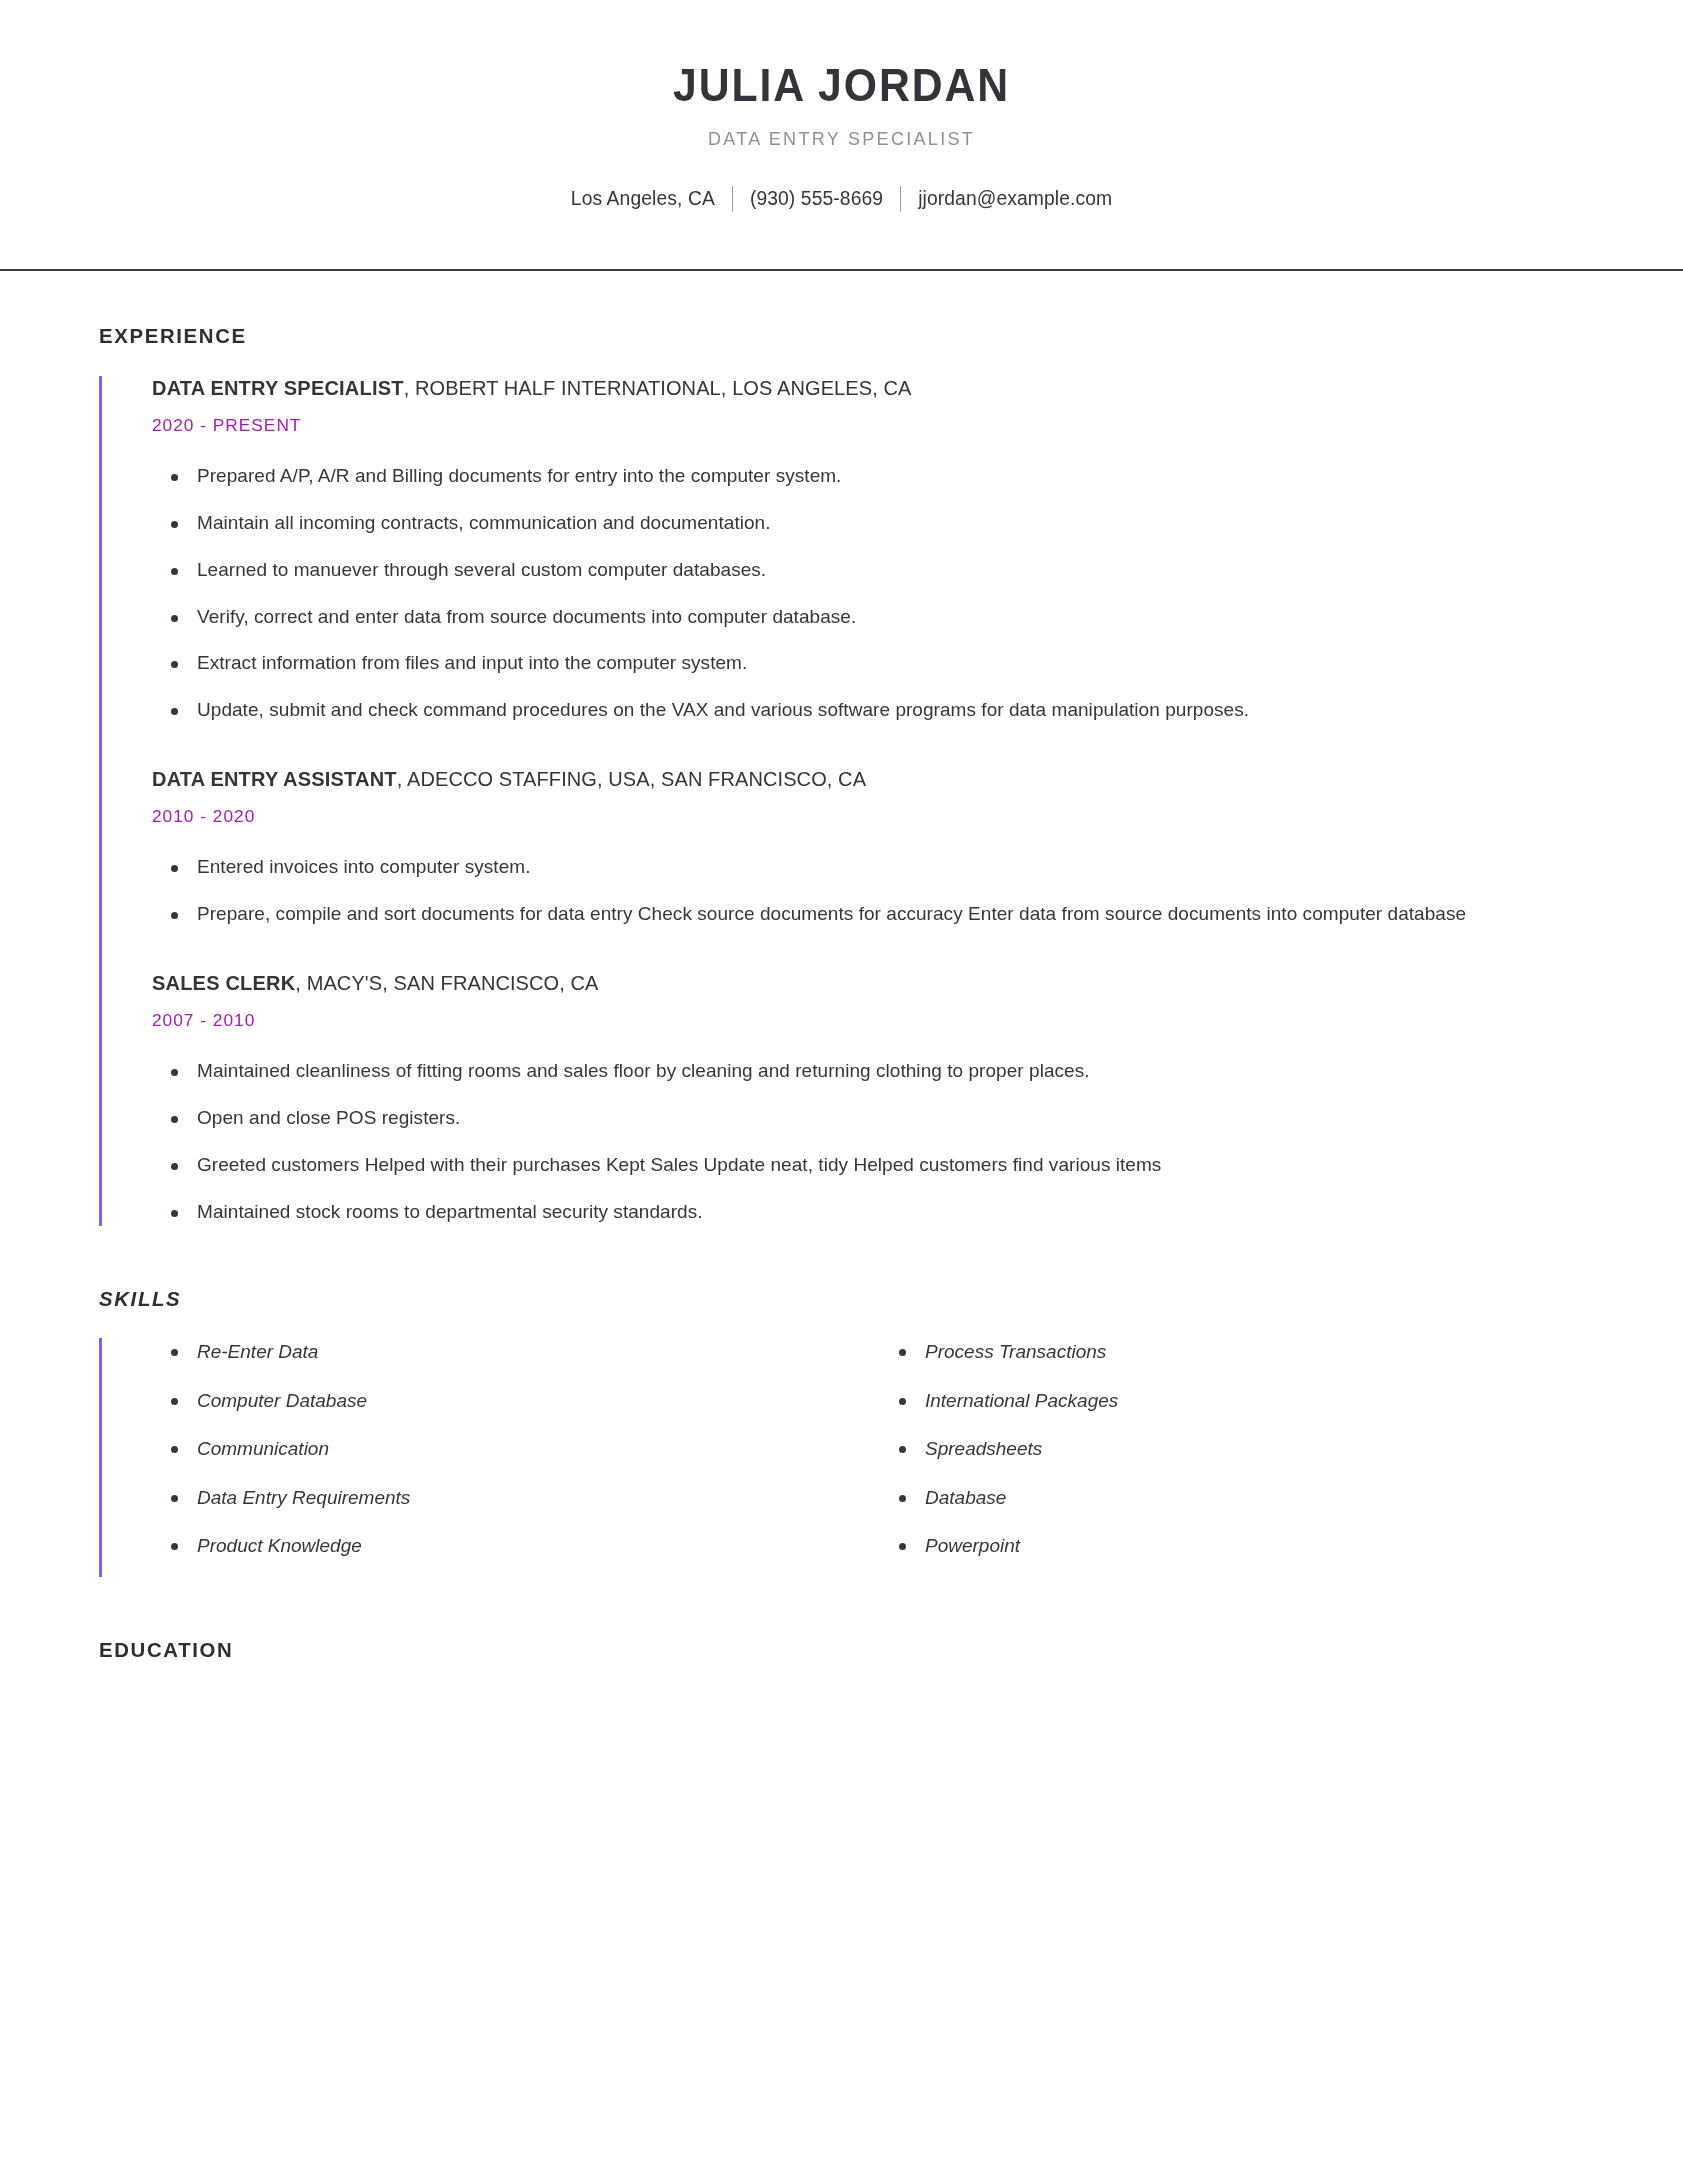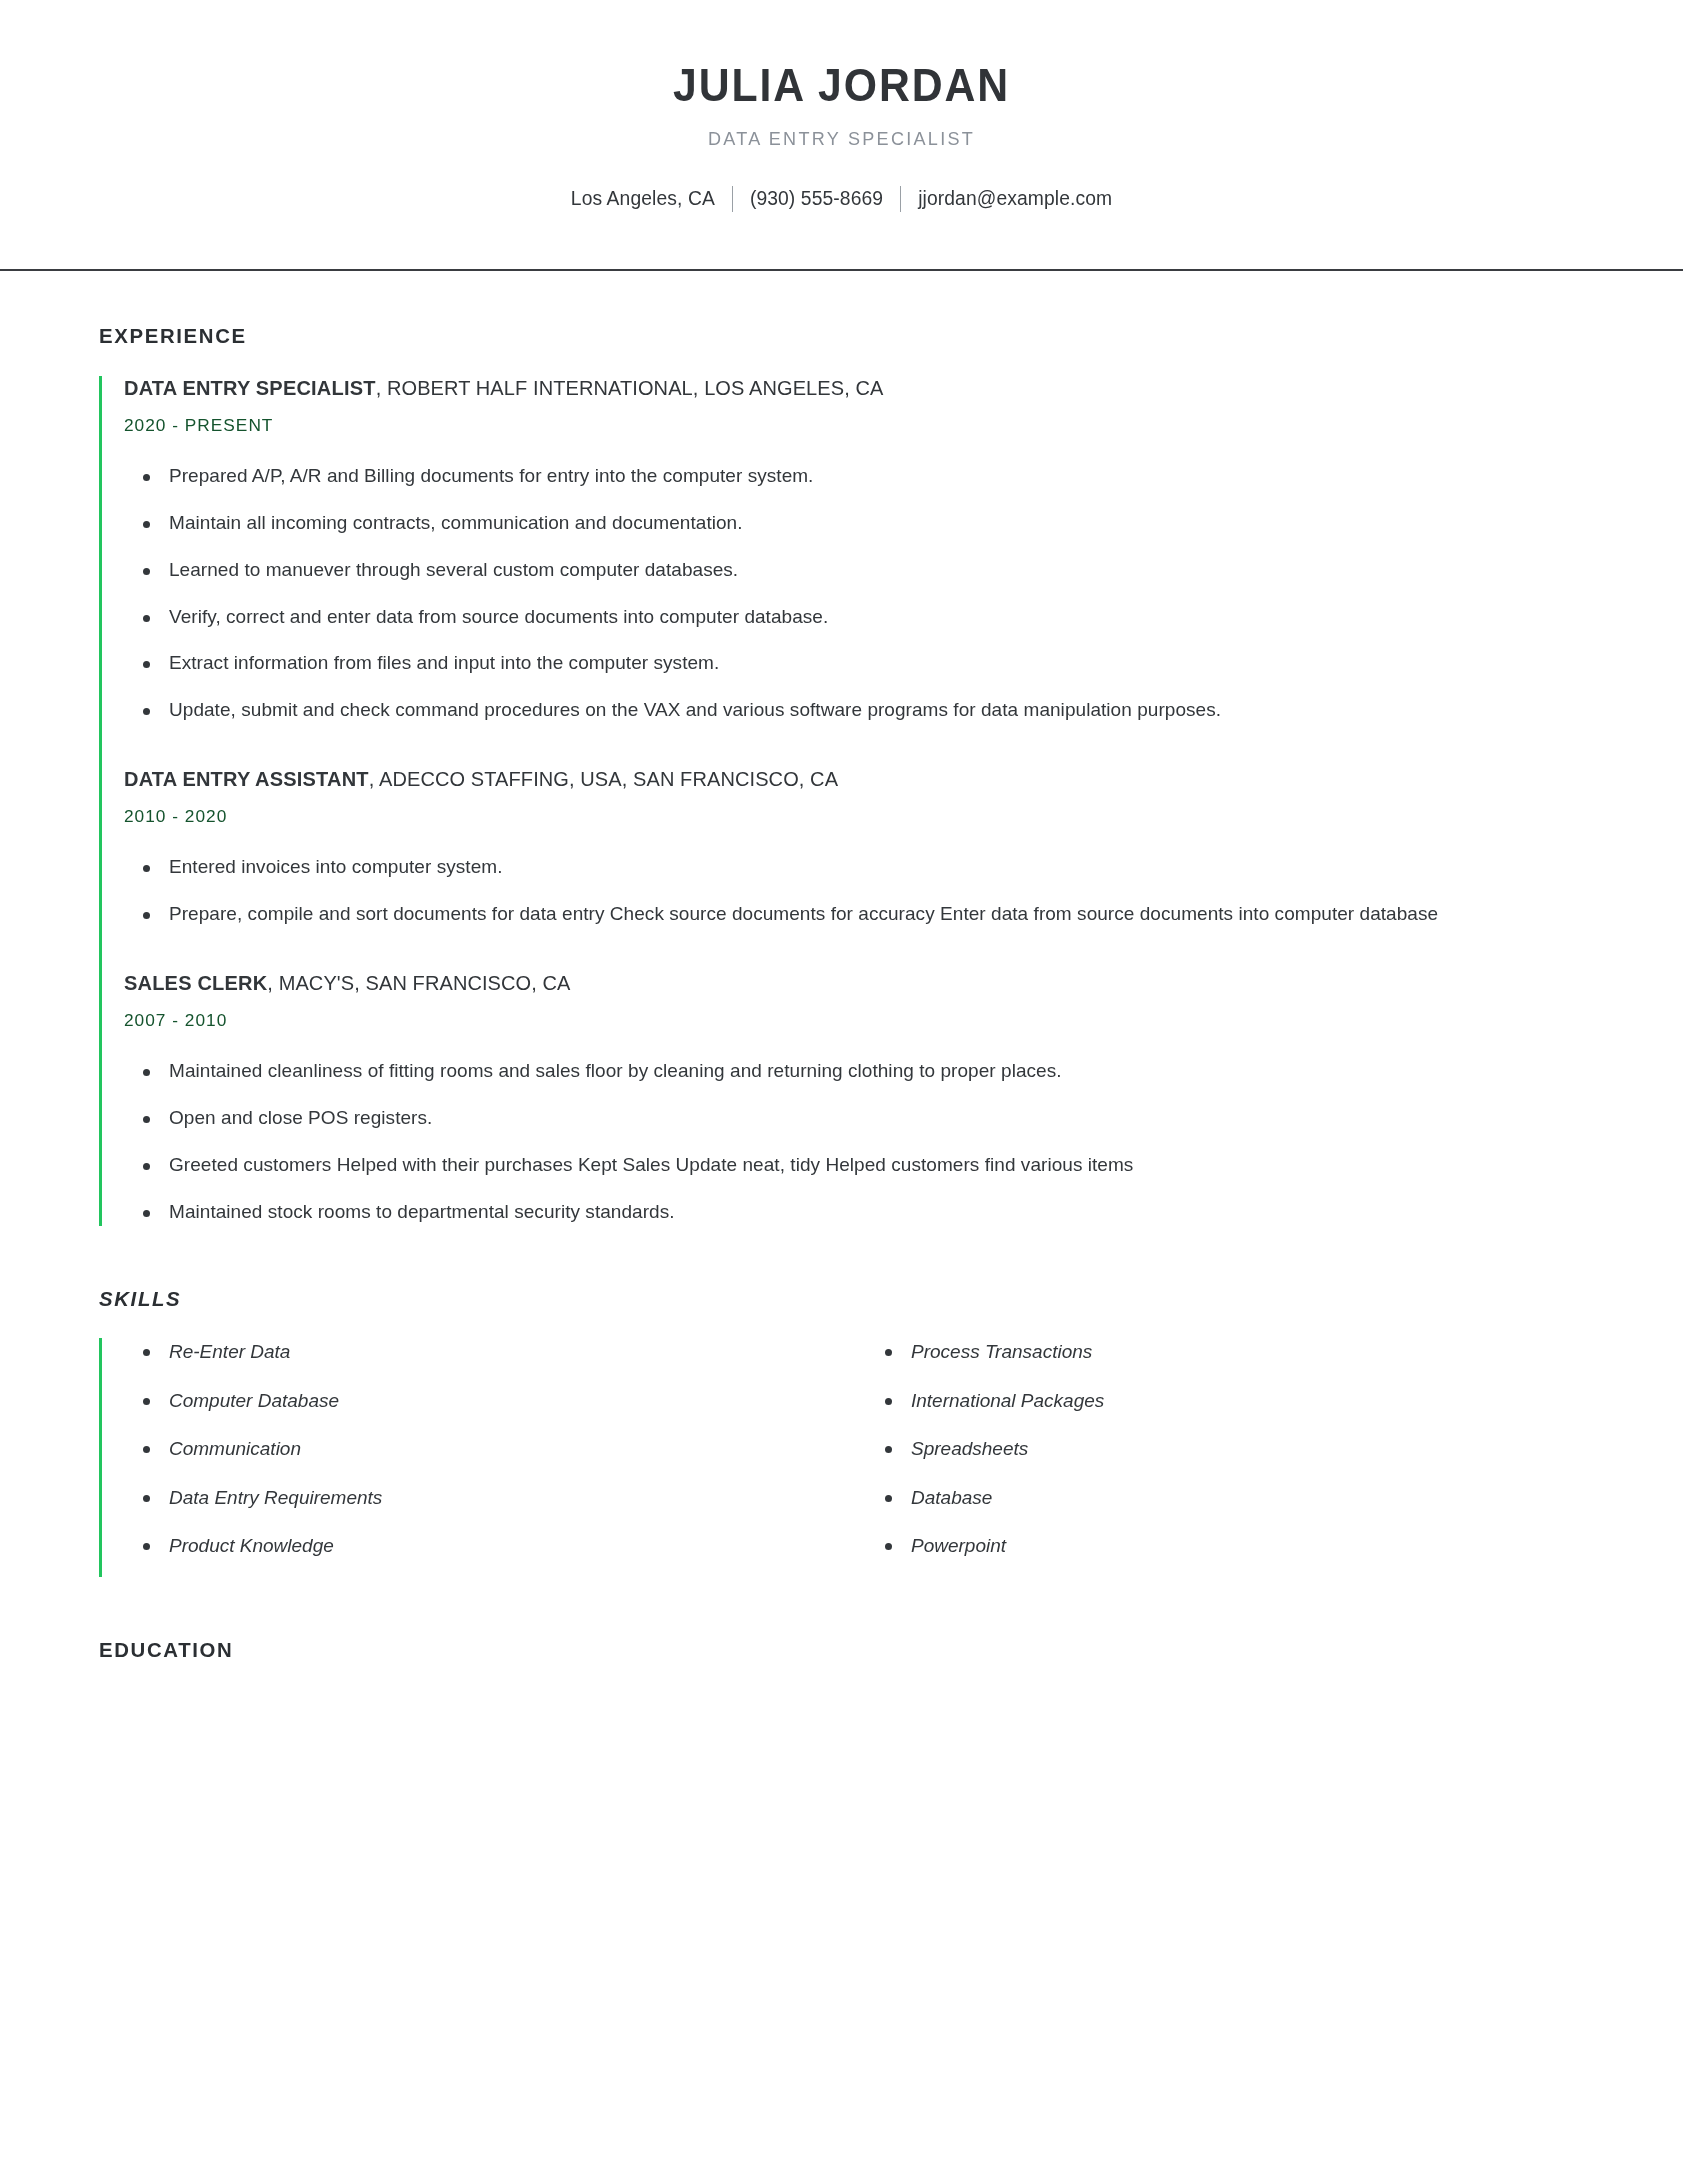--- a/index.html
+++ b/index.html
@@ -82,40 +82,40 @@
     font-weight: bold;
     letter-spacing: 1.7px;
     color: #2b2f33;
     transform: scaleX(0.97);
     transform-origin: left center;
   }
 
   
   .bar-block {
     position: relative;
-    padding-left: 22px;
-    border-left: 3px solid #22c55e;
+    padding-left: 50px;
+    border-left: 3px solid #8b5cf6;
   }
 
   
   .job { }
   .job-head {
     font-size: 20px;
     color: #32363a;
     letter-spacing: 0.1px;
     line-height: 1.25;
   }
   .job-head .role {
     font-weight: bold;
     letter-spacing: 0.2px;
   }
   .job-dates {
     margin-top: 14px;
     font-size: 17.3px;
-    color: #14532d;
+    color: #a21caf;
     letter-spacing: 1px;
   }
 
   ul.bullets {
     list-style: none;
     margin: 26px 0 0 0;
     padding: 0;
   }
   ul.bullets > li {
     position: relative;

